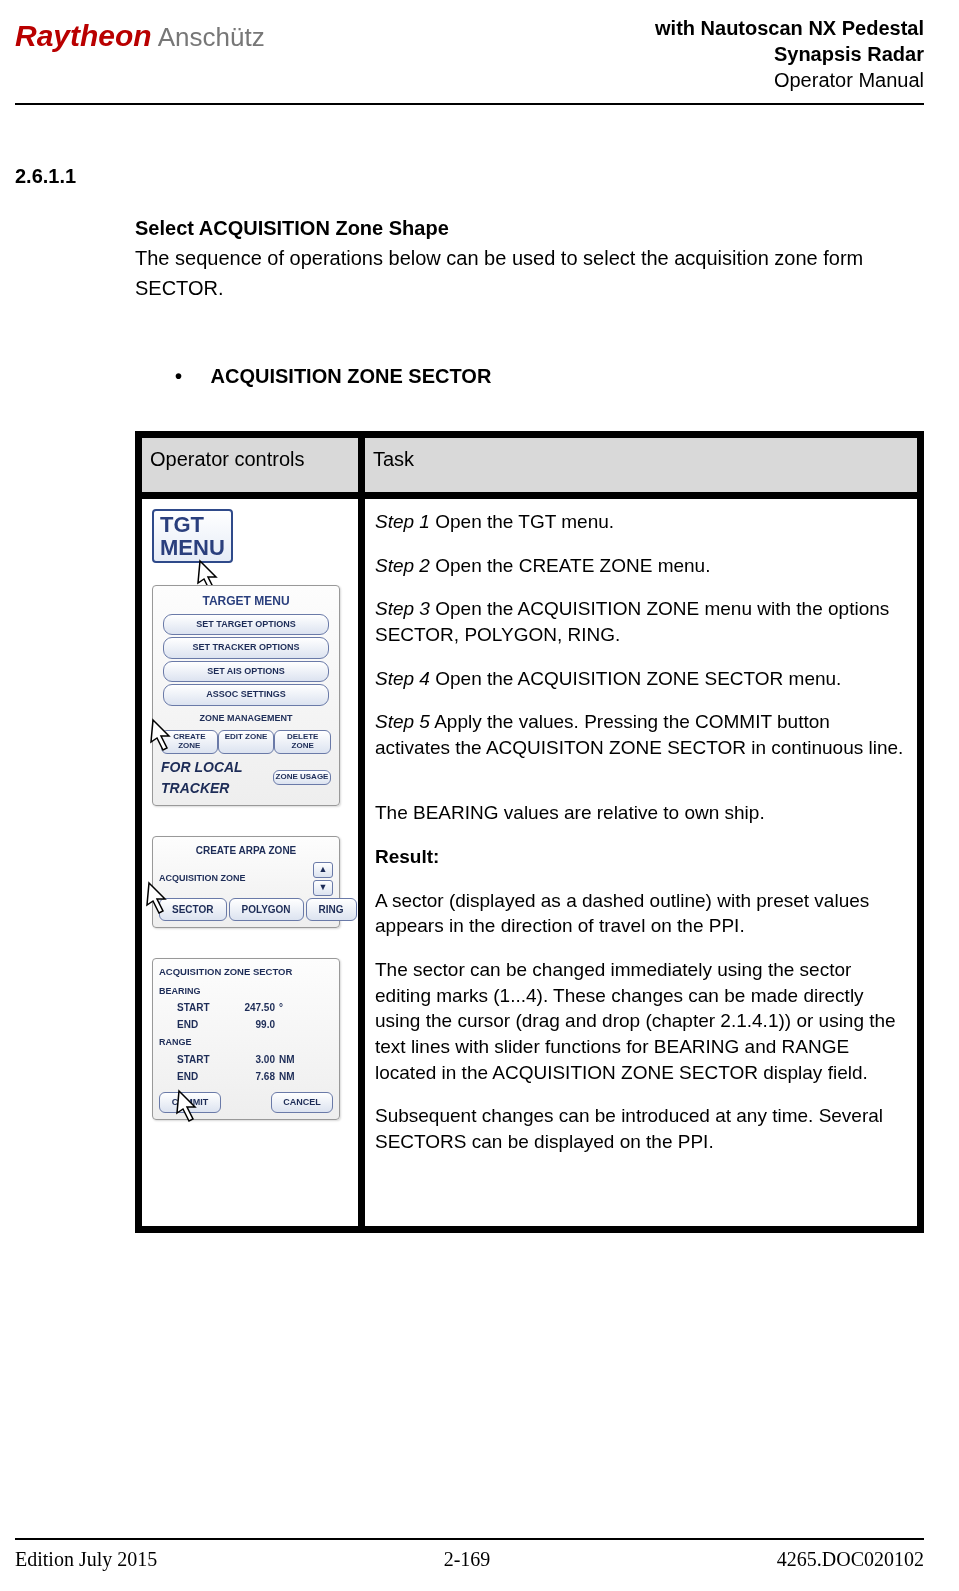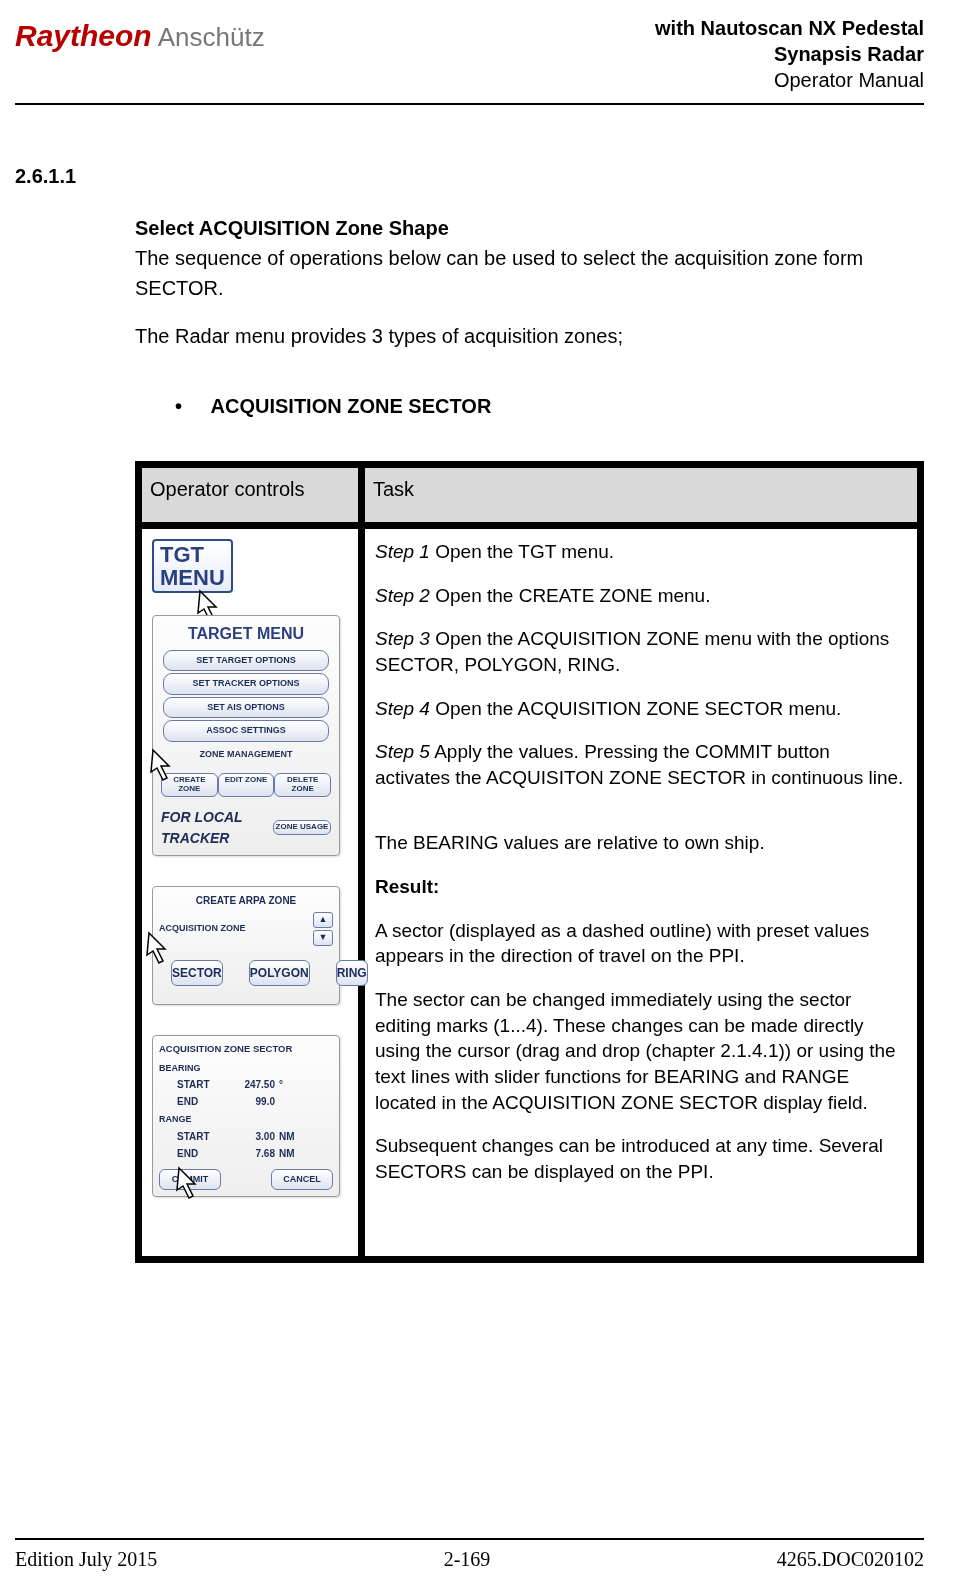--- a/index.html
+++ b/index.html
@@ -122,21 +122,21 @@
     color: #2a3f7d;
     background: linear-gradient(#fff,#e6ecf7);
     line-height: 1.05;
   }
 
   .menu-panel { width: 178px; }
   .mp-title {
     text-align: center;
     font-weight: 700;
     color: #2a3f7d;
-    font-size: 16px;
+    font-size: 12px;
     padding: 2px 0;
   }
   .mp-btn {
     display:block;
     border: 1px solid #6a7aa8;
     border-radius: 9px;
     background: linear-gradient(#fff,#dce3f0);
     text-align:center;
     font-size: 9px;
     font-weight:700;
@@ -144,41 +144,41 @@
     padding: 3px 15px;
     margin: 2px 6px;
   }
   .mp-sub {
     text-align:center;
     font-size: 9px;
     font-weight:700;
     color:#1d2c57;
     padding: 4px 0 2px 0;
   }
-  .mp-row { display:flex; gap:0; margin: 10px 4px; }
+  .mp-row { display:flex; gap:0; margin: 3px 4px; }
   .mp-row .mp-btn { flex:1; margin:0; border-radius:6px; font-size:8px; padding:2px 0; line-height:1.1; }
   .mp-row2 { display:flex; gap:2px; margin: 2px 4px; align-items:center; }
   .mp-row2 .lbl { flex:1; font-size:14px; color:#1d2c57; font-weight:700;font-style:italic; }
   .mp-row2 .mp-btn { width:56px; margin:0; border-radius:6px; font-size:8px; padding:2px 0; line-height:1.1; }
 
   .arpa-panel { width: 178px; }
   .ap-head { text-align:center; font-weight:700; font-size:10px; color:#1d2c57; padding:2px 0; }
   .ap-row { display:flex; align-items:center; gap:4px; margin:2px 2px; }
   .ap-label { flex:1; font-size:9px; font-weight:700; color:#1d2c57; }
   .tri-btn {
     width:18px; height:14px;
     border:1px solid #6a7aa8;
     border-radius:3px;
     background: linear-gradient(#fff,#dce3f0);
     display:flex; align-items:center; justify-content:center;
     font-size:9px; color:#1d2c57;
   }
   .tri-col { display:flex; flex-direction:column; gap:2px; }
   .ap-btns { display:flex; gap:2px; margin:2px 2px; }
-  .ap-btns .mp-btn { flex:1; margin:12px; border-radius:6px; font-size:12px; padding:3px 0; }
+  .ap-btns .mp-btn { flex:1; margin:0; border-radius:6px; font-size:10px; padding:3px 12px; }
 
   .sector-panel { width: 178px; font-size:10px; }
   .sp-title { font-weight:700; font-size:9.5px; color:#1d2c57; padding:2px 2px 4px 2px; }
   .sp-group { font-weight:700; font-size:9px; color:#1d2c57; padding:2px 2px; }
   .sp-row { display:flex; padding:0 2px 2px 20px; font-size:10px; color:#1d2c57; }
   .sp-row .k { flex:0 0 50px; font-weight:700; }
   .sp-row .v { flex:0 0 48px; text-align:right; font-weight:700; }
   .sp-row .u { flex:0 0 28px; text-align:left; padding-left:4px; font-weight:700; }
   .sp-actions { display:flex; justify-content:space-between; margin:6px 2px 2px 2px; }
   .sp-actions .mp-btn { width:60px; margin:0; border-radius:6px; font-size:9px; padding:3px 0; }
@@ -218,21 +218,20 @@
   </div>
 
   <hr class="hrule">
 
   <div class="section">
     <div class="sec-num">2.6.1.1</div>
     <div class="sec-body">
       <div class="sec-title">Select ACQUISITION Zone Shape</div>
       <div>The sequence of operations below can be used to select the acquisition zone form SECTOR.</div>
       <div style="height:18px"></div>
-      <div>The Radar menu provides 3 types of acquisition zones;</div>
 
       <div class="bullet-row">
         <span class="bullet-dot">•</span>
         <span class="bullet-text">ACQUISITION ZONE SECTOR</span>
       </div>
 
       <table class="optable">
         <tbody>
             <tr>
           <th style="width:200px">Operator controls</th>

